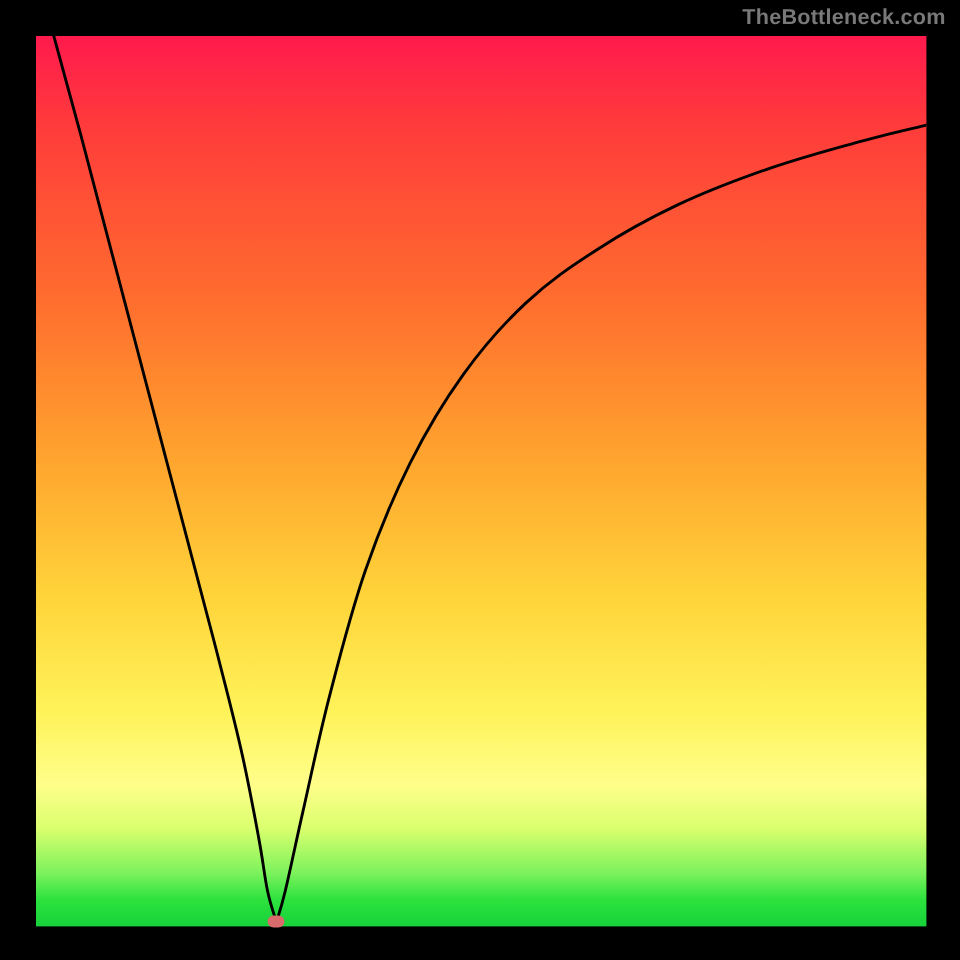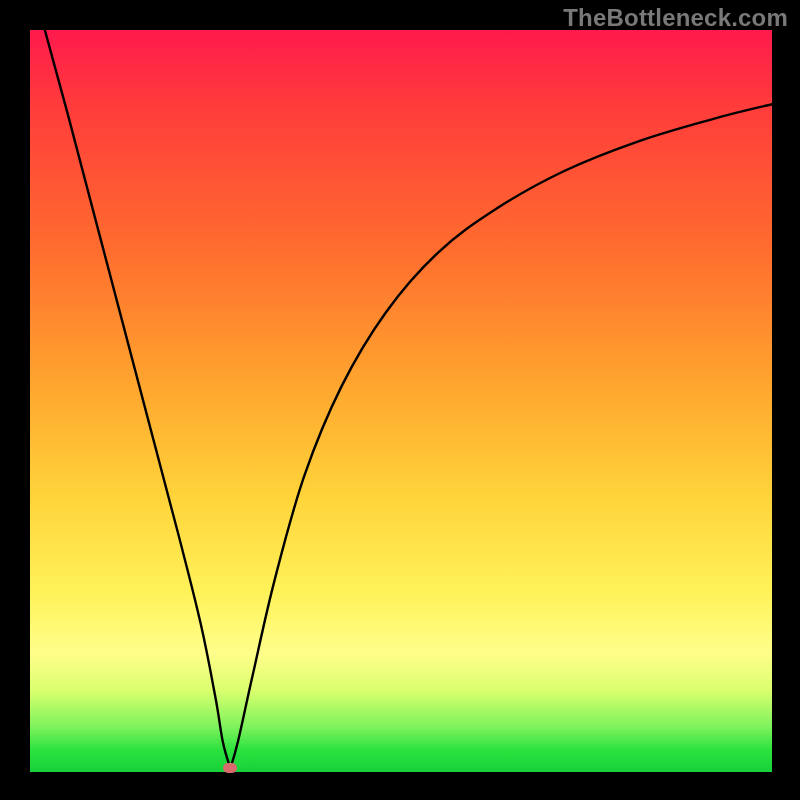--- a/index.html
+++ b/index.html
@@ -35,21 +35,21 @@
       #daff6e 89%,
       #7cf25c 94%,
       #2de23e 97%,
       #16d13a 100%);
   }
   .attribution {
     position: absolute;
     top: 4px;
     right: 12px;
     color: #79797a;
-    font-size: 24px;
+    font-size: 18px;
     font-weight: 600;
     letter-spacing: 0.2px;
   }
   svg.curve {
     position: absolute;
     left: 0;
     top: 0;
     width: 742px;
     height: 742px;
   }

